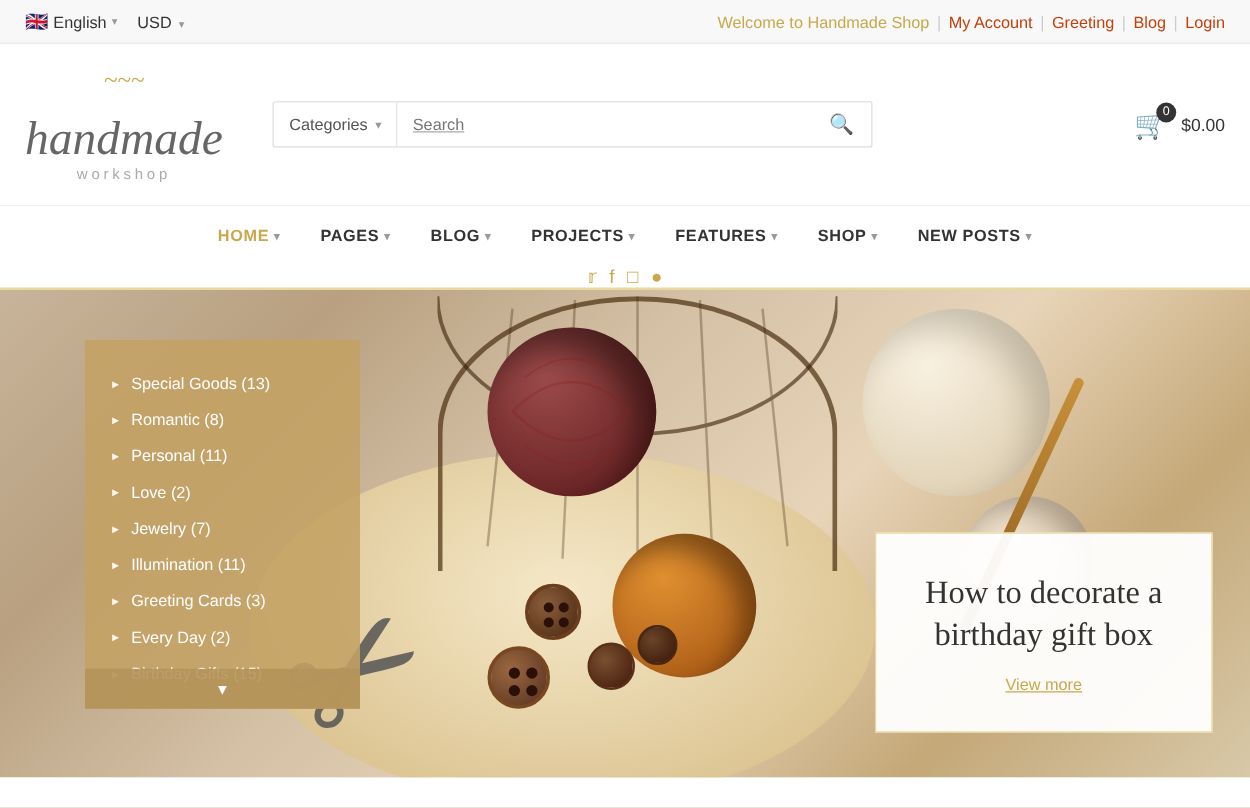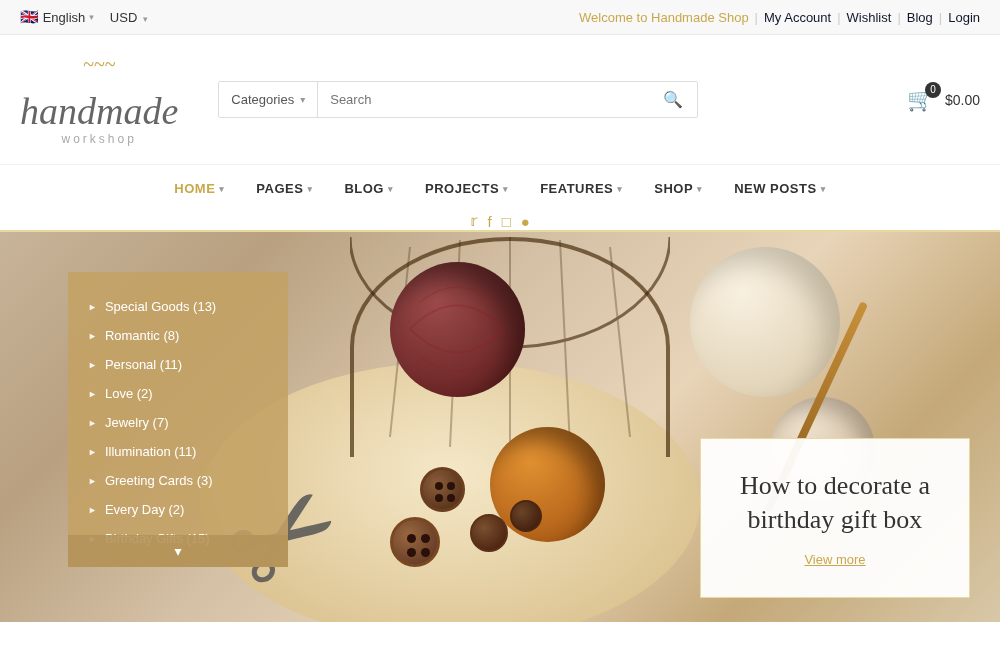--- a/index.html
+++ b/index.html
@@ -14,21 +14,21 @@
       align-items: center;
       justify-content: space-between;
       font-size: 13px;
     }
     .top-bar-left { display: flex; align-items: center; gap: 16px; }
     .top-bar-lang { display: flex; align-items: center; gap: 4px; cursor: pointer; color: #333; }
     .top-bar-currency { color: #333; cursor: pointer; }
     .top-bar-right { display: flex; align-items: center; gap: 6px; }
     .top-bar-welcome { color: #c9a84c; }
     .top-bar-divider { color: #ccc; }
-    .top-bar-link { color: #0f172a; text-decoration: none; cursor: pointer; }
+    .top-bar-link { color: #c2410c; text-decoration: none; cursor: pointer; }
 
     
     .header {
       padding: 18px 20px;
       display: flex;
       align-items: center;
       gap: 20px;
       border-bottom: 1px solid #f0f0f0;
     }
     .logo { flex: 0 0 auto; margin-right: 20px; }
@@ -76,20 +76,21 @@
       font-size: 13px;
     }
     .search-categories .chevron { color: #999; font-size: 10px; }
     .search-input {
       flex: 1;
       border: none;
       outline: none;
       padding: 10px 12px;
       font-size: 13px;
       color: #aaa;
+      text-decoration: underline;
     }
     .search-btn {
       background: #fff;
       border: none;
       padding: 0 14px;
       cursor: pointer;
       color: #c9a84c;
       font-size: 16px;
     }
 
@@ -200,21 +201,21 @@
       align-items: center;
       justify-content: center;
       cursor: pointer;
       color: #fff;
     }
 
     
     .hero-card {
       position: absolute;
       right: 30px;
-      bottom: 24px;
+      bottom: 36px;
       width: 270px;
       background: rgba(255,255,255,0.95);
       border: 1px solid #e8d9a0;
       padding: 30px 24px;
       text-align: center;
       z-index: 10;
     }
     .hero-card-title {
       font-family: Georgia, serif;
       font-size: 26px;
@@ -242,21 +243,21 @@
     <div class="top-bar-currency">
       <span>USD</span>
       <span style="font-size:9px;color:#999;margin-left:2px;">▾</span>
     </div>
   </div>
   <div class="top-bar-right">
     <span class="top-bar-welcome">Welcome to Handmade Shop</span>
     <span class="top-bar-divider">|</span>
     <a class="top-bar-link">My Account</a>
     <span class="top-bar-divider">|</span>
-    <a class="top-bar-link">Wishlist</a>
+    <a class="top-bar-link">Greeting</a>
     <span class="top-bar-divider">|</span>
     <a class="top-bar-link">Blog</a>
     <span class="top-bar-divider">|</span>
     <a class="top-bar-link">Login</a>
   </div>
 </div>
 
 <div class="header">
   <div class="logo">
     <div class="logo-decoration" style="font-family:Georgia,serif;font-style:italic;color:#c9a84c;font-size:20px;text-align:center;">~~~</div>

